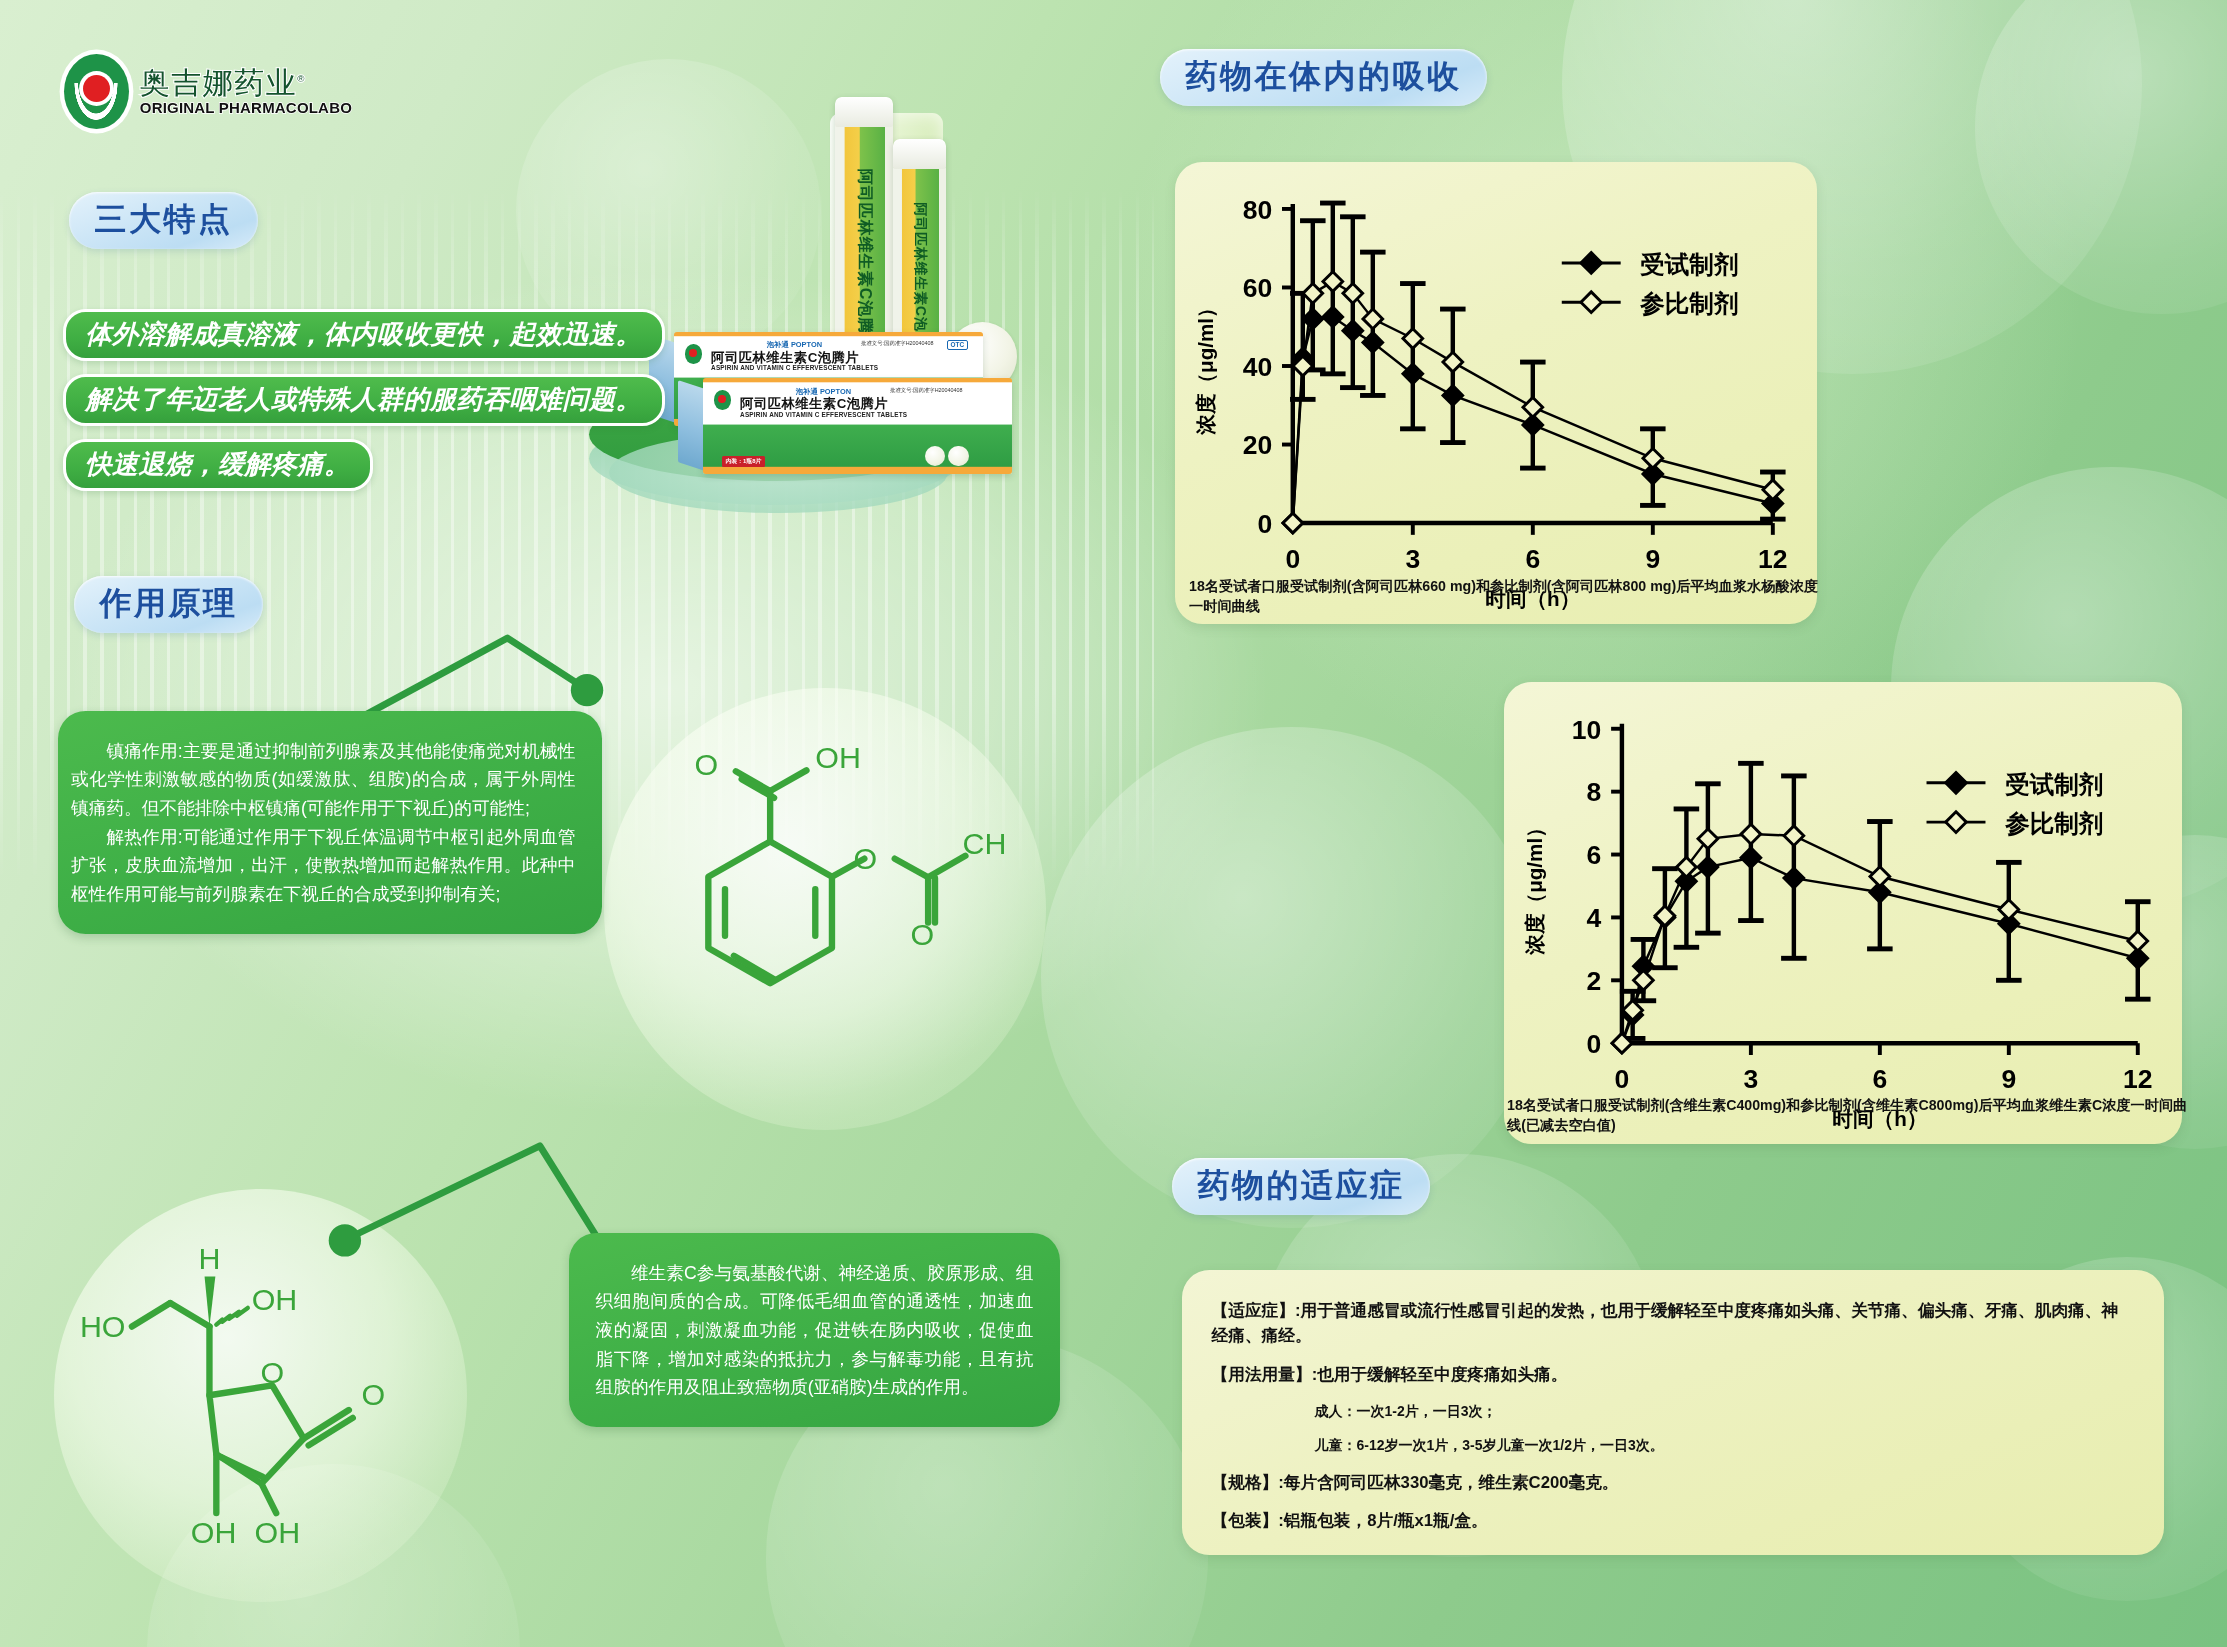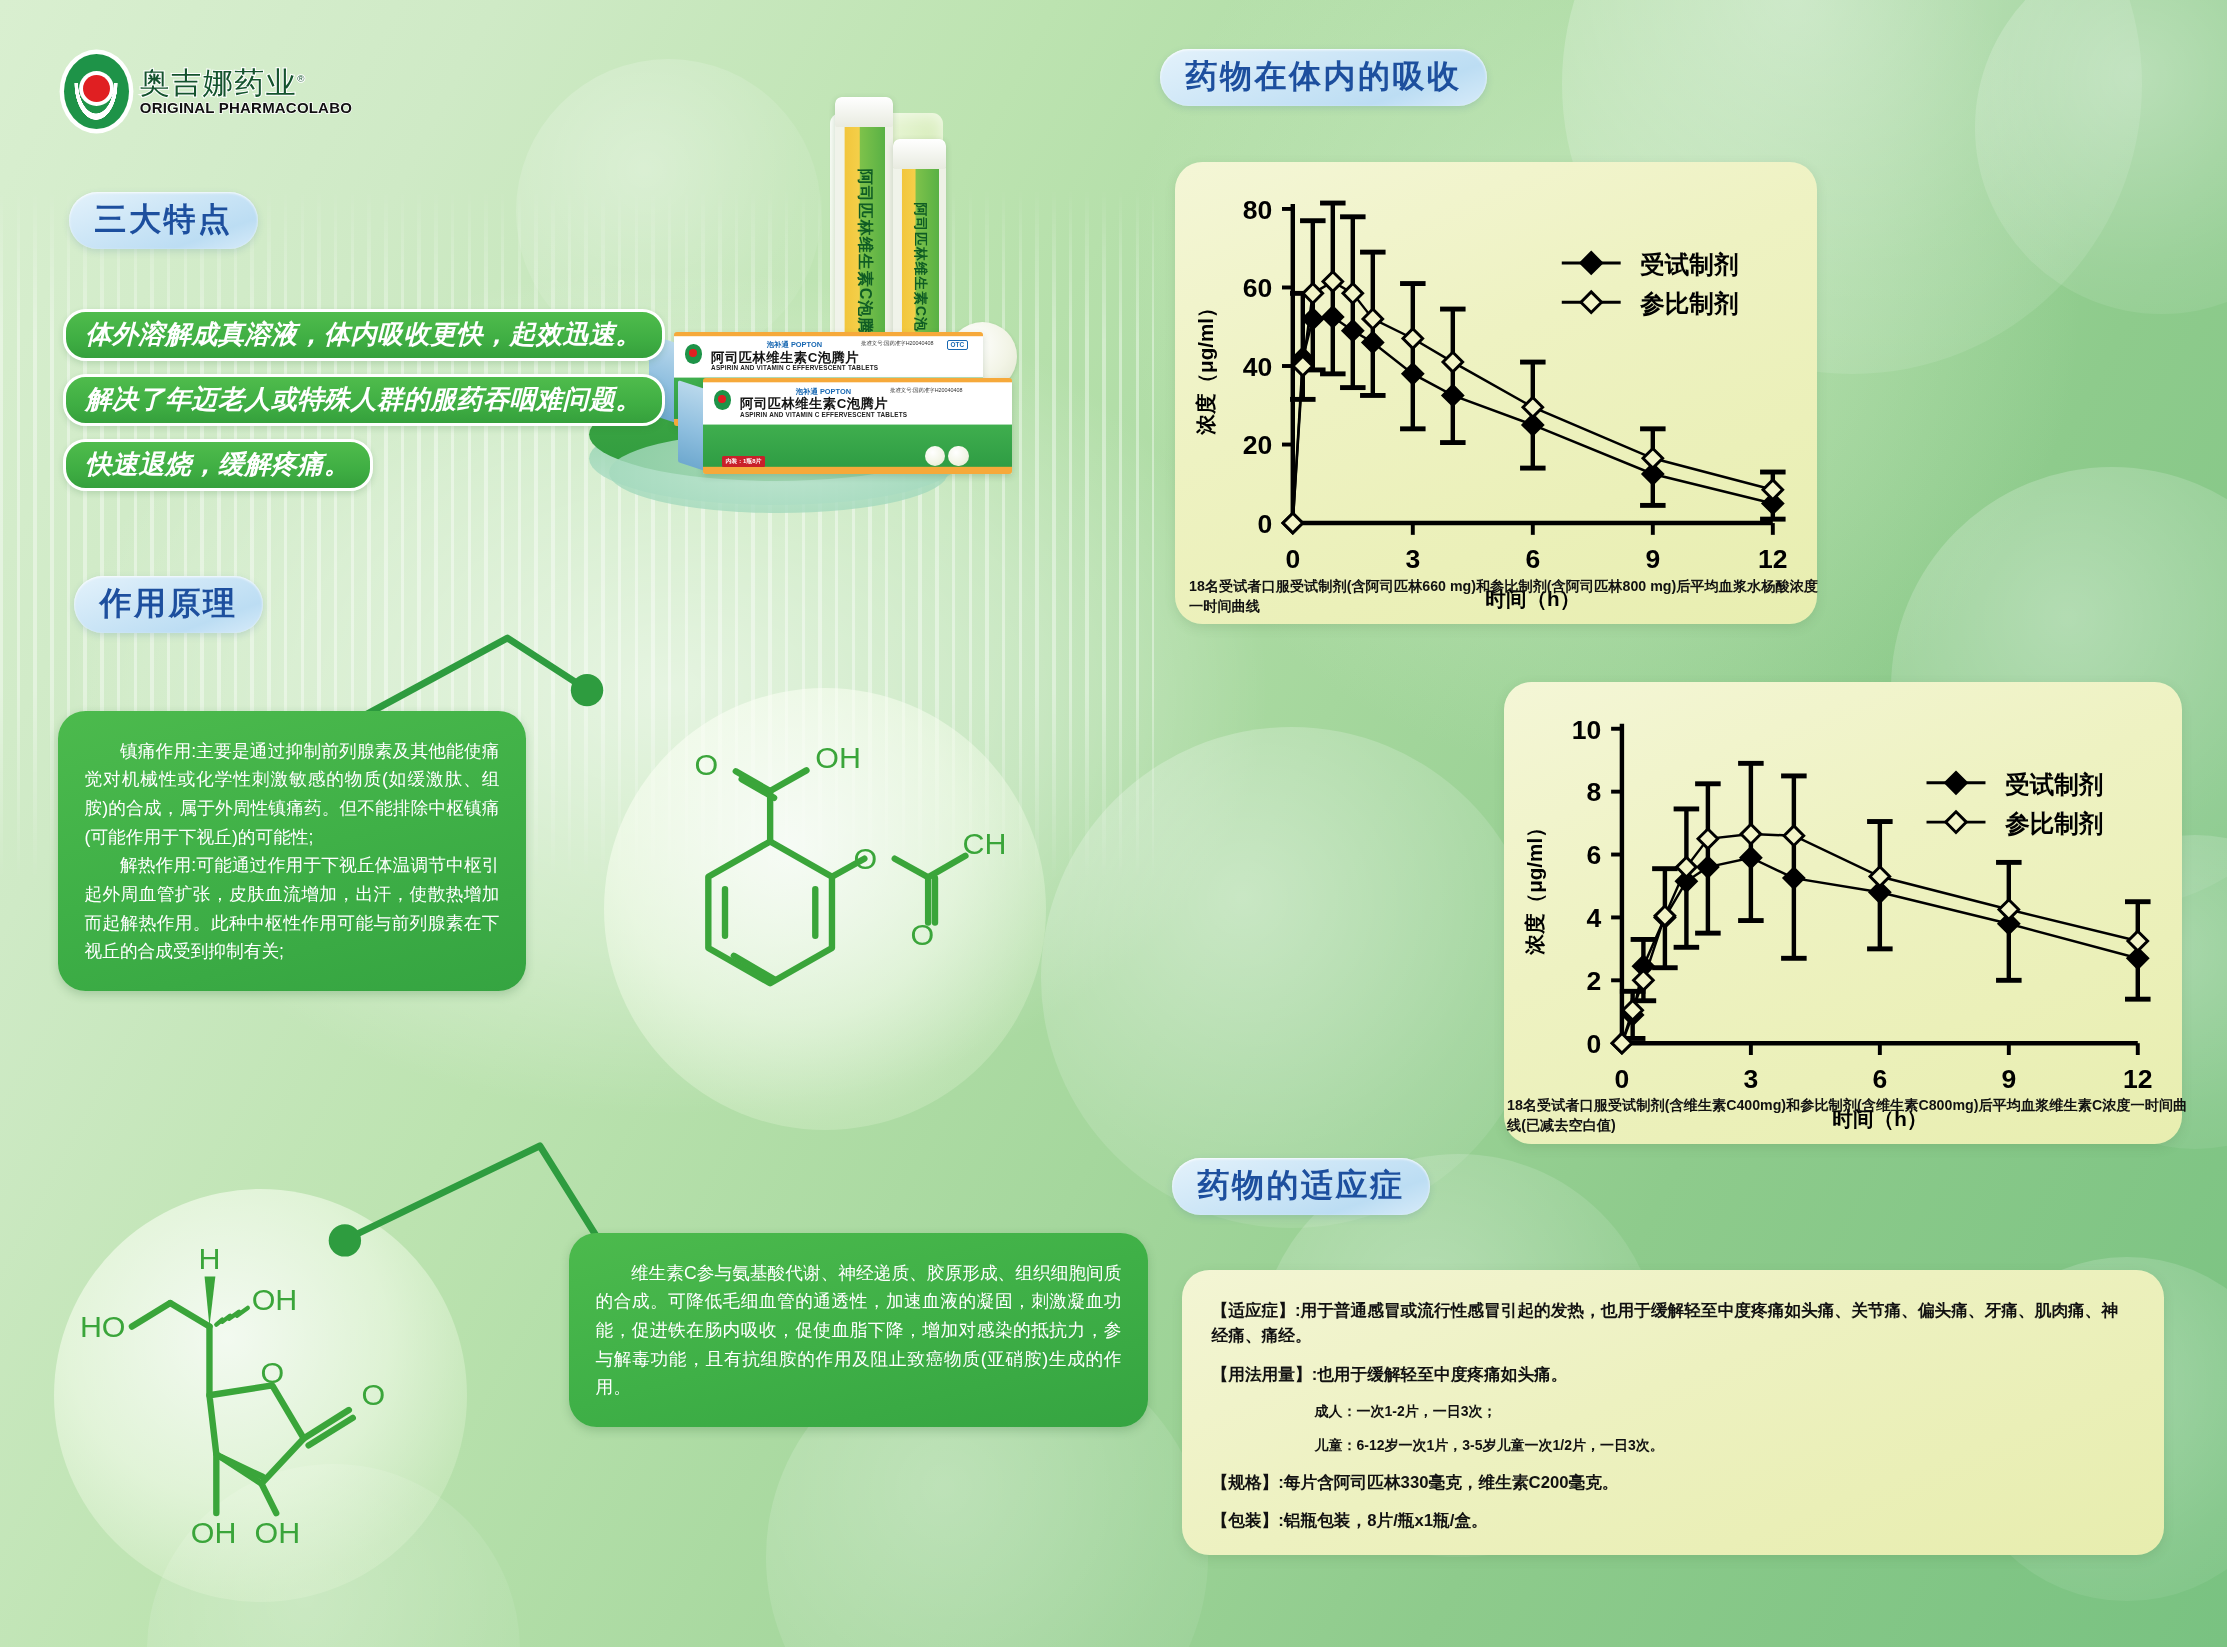--- a/index.html
+++ b/index.html
@@ -237,21 +237,21 @@
 <div class="feat-pill" style="left:63px; top:374px;">解决了年迈老人或特殊人群的服药吞咽难问题。</div>
 <div class="feat-pill" style="left:63px; top:439px;">快速退烧，缓解疼痛。</div>
 
 <h2 class="blue-head" style="left:74px; top:576px;">作用原理</h2>
 
 <svg class="connector" style="left:344px; top:629px; width:491px; height:138px;" viewBox="0 0 1000 280">
   <polyline points="28,183 333,18 487,118" fill="none" stroke="#2e9c3f" stroke-width="14" stroke-linejoin="round" stroke-linecap="round"></polyline>
   <circle cx="495" cy="124" r="33" fill="#2e9c3f"></circle>
 </svg>
 
-<div class="green-box" style="left:58px; top:711px; width:468px;">
+<div class="green-box" style="left:58px; top:711px; width:544px;padding-left:13px;">
   <p>镇痛作用:主要是通过抑制前列腺素及其他能使痛觉对机械性或化学性刺激敏感的物质(如缓激肽、组胺)的合成，属于外周性镇痛药。但不能排除中枢镇痛(可能作用于下视丘)的可能性;</p>
   <p>解热作用:可能通过作用于下视丘体温调节中枢引起外周血管扩张，皮肤血流增加，出汗，使散热增加而起解热作用。此种中枢性作用可能与前列腺素在下视丘的合成受到抑制有关;</p>
 </div>
 
 <div class="chem-circle" style="left:604px; top:688px; width:442px; height:442px;"></div>
 <svg class="chem-svg" style="left:653px; top:737px; width:354px; height:314px;" viewBox="0 0 720 640">
   <g stroke="#3aa53a" stroke-width="13" fill="none" stroke-linecap="round">
 
     <polygon points="112,285 112,430 238,502 364,430 364,285 238,213" stroke-linejoin="round"></polygon>
     <line x1="146" y1="310" x2="146" y2="405"></line>
@@ -312,21 +312,21 @@
     <text x="238" y="622">OH</text>
     <text x="368" y="622">OH</text>
   </g>
 </svg>
 
 <svg class="connector" style="left:309px; top:1140px; width:305px; height:147px;" viewBox="0 0 620 300">
   <polyline points="600,220 470,12 80,200" fill="none" stroke="#2e9c3f" stroke-width="14" stroke-linejoin="round" stroke-linecap="round"></polyline>
   <circle cx="72" cy="205" r="33" fill="#2e9c3f"></circle>
 </svg>
 
-<div class="green-box" style="left:569px; top:1233px; width:579px;">
+<div class="green-box" style="left:569px; top:1233px; width:491px;">
   <p>维生素C参与氨基酸代谢、神经递质、胶原形成、组织细胞间质的合成。可降低毛细血管的通透性，加速血液的凝固，刺激凝血功能，促进铁在肠内吸收，促使血脂下降，增加对感染的抵抗力，参与解毒功能，且有抗组胺的作用及阻止致癌物质(亚硝胺)生成的作用。</p>
 </div>
 
 <div id="product" style="left:0; top:0; width:1081px; height:540px;">
   <div class="prod-podium-b"></div>
   <div class="prod-podium-a"></div>
   <div class="prod-podium-c"></div>
 
   <div class="glass">
     <i class="fizz" style="left:21.6px;top:59px;width:7.9px;height:7.9px;"></i>

